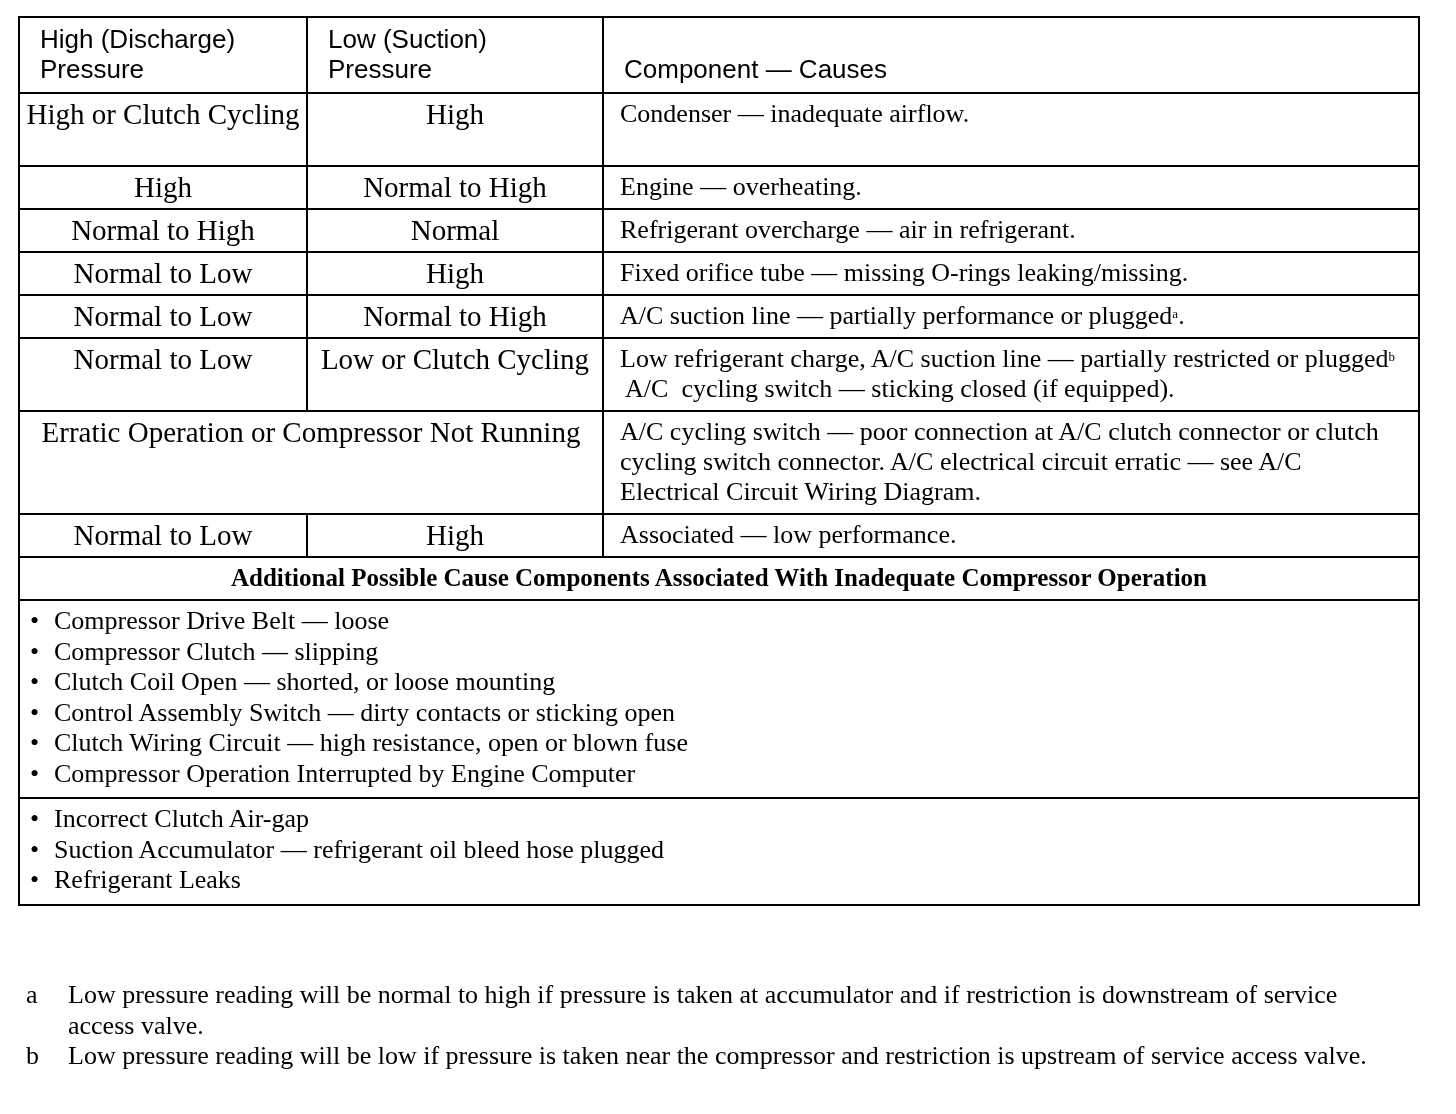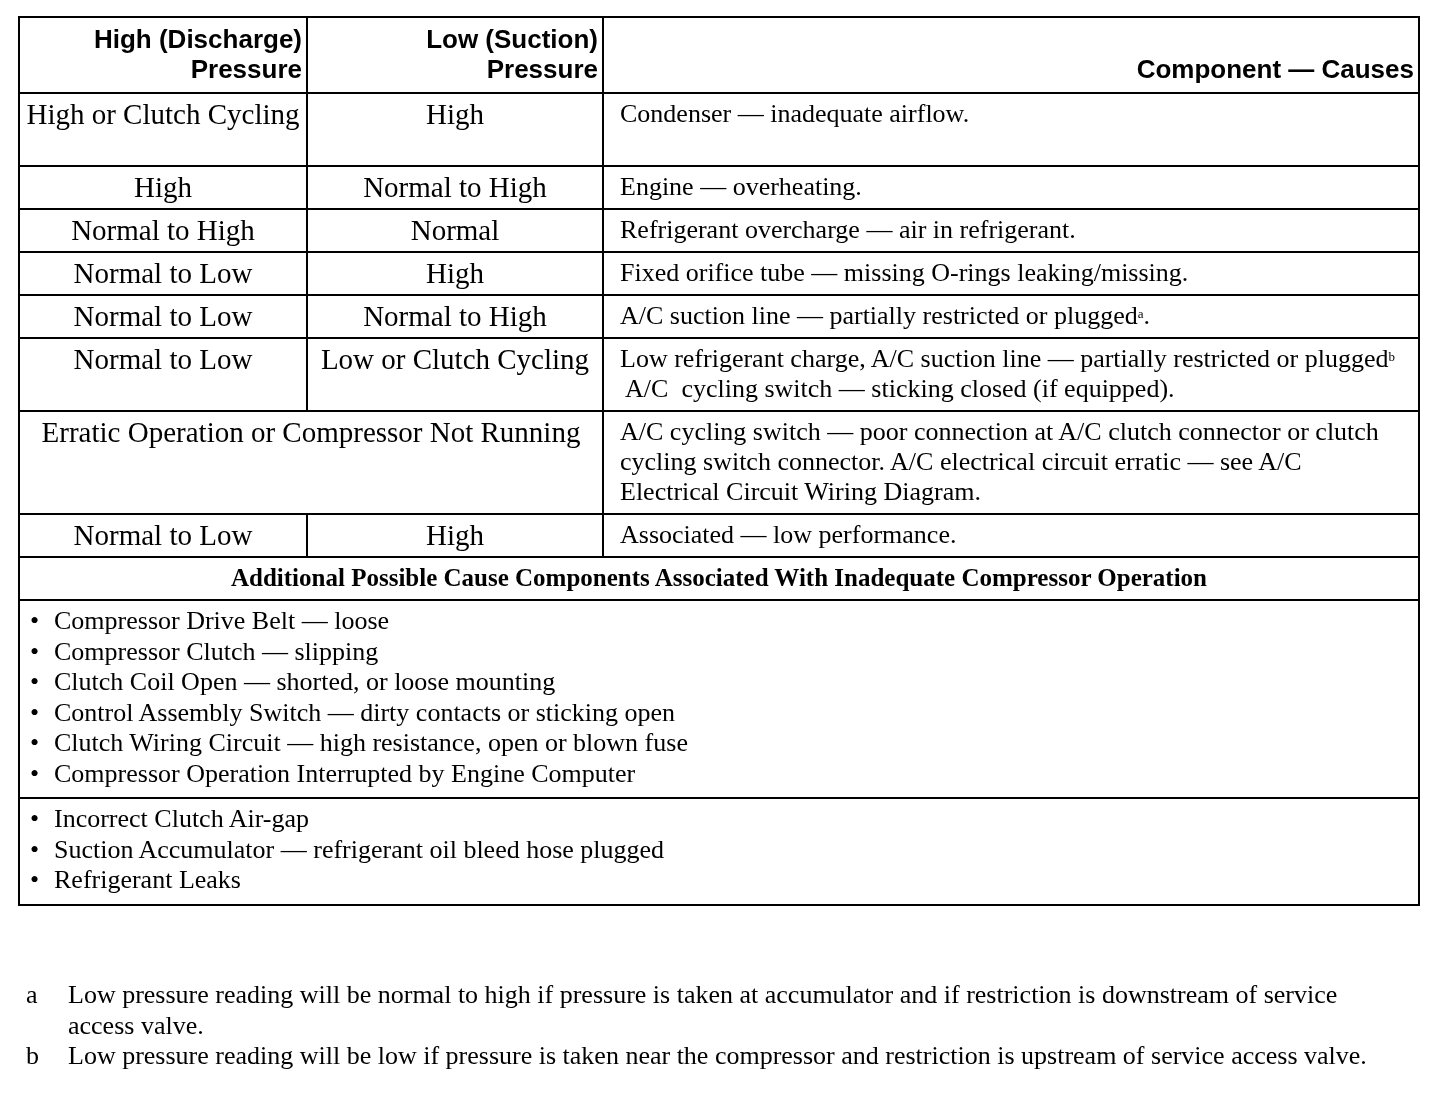--- a/index.html
+++ b/index.html
@@ -1,20 +1,20 @@
 <!DOCTYPE html>
 <html><head>
 <meta charset="utf-8">
 <style>
   html, body { margin:0; padding:0; background:#ffffff; }
   body { width:1456px; height:1114px; position:relative; color:#000; font-family:"Liberation Serif", serif; }
   .page { position:absolute; left:18px; top:16px; width:1400px; }
   table.trouble { border-collapse:collapse; width:1400px; table-layout:fixed; }
   table.trouble td, table.trouble th { border:2px solid #000; }
-  th.hdr { font-family:"Liberation Sans", sans-serif; font-weight:bold; font-size:26px; line-height:30px; text-align:right; vertical-align:top; padding:6px 4px 8px 12px; }
+  th.hdr { font-family:"Liberation Sans", sans-serif; font-weight:normal; font-size:26px; line-height:30px; text-align:left; vertical-align:top; padding:6px 4px 8px 20px; }
   th.hdr.comp { vertical-align:bottom; }
   td.c { font-size:29px; line-height:30px; text-align:center; vertical-align:top; padding:5px 6px 6px 6px; }
   td.l { font-size:26px; line-height:30px; text-align:left; vertical-align:top; padding:5px 12px 6px 16px; }
   td.sec { font-size:25px; font-weight:bold; text-align:center; padding:5px 4px 6px 4px; line-height:30px;font-family:Liberation Serif, serif; }
   td.list { padding:5px 8px 8px 8px; font-size:26px; line-height:30.5px; }
   .bul { display:flex; }
   .bul .dot { width:24px; flex:none; padding-left:2px; }
   sup.fn { font-size:13px; vertical-align:top; position:relative; top:-2px; }
   .notes { position:absolute; left:26px; top:980px; width:1380px; font-size:26px; line-height:30.5px; }
   .note { display:flex; margin-bottom:0; }
@@ -54,21 +54,21 @@
         <td class="l">Refrigerant overcharge — air in refrigerant.</td>
       </tr>
       <tr>
         <td class="c">Normal to Low</td>
         <td class="c">High</td>
         <td class="l">Fixed orifice tube — missing O-rings leaking/missing.</td>
       </tr>
       <tr>
         <td class="c">Normal to Low</td>
         <td class="c">Normal to High</td>
-        <td class="l"><span>A/C suction line — partially restricted or plugged</span><sup class="fn">a</sup><span>.</span></td>
+        <td class="l"><span>A/C suction line — partially performance or plugged</span><sup class="fn">a</sup><span>.</span></td>
       </tr>
       <tr>
         <td class="c">Normal to Low</td>
         <td class="c">Low or Clutch Cycling</td>
         <td class="l"><span>Low refrigerant charge, A/C suction line — partially restricted or plugged</span><sup class="fn">b</sup><span style="white-space:pre"> A/C  cycling switch — sticking closed (if equipped).</span></td>
       </tr>
       <tr>
         <td class="c" colspan="2">Erratic Operation or Compressor Not Running</td>
         <td class="l">A/C cycling switch — poor connection at A/C clutch connector or clutch cycling switch connector. A/C electrical circuit erratic — see A/C Electrical Circuit Wiring Diagram.</td>
       </tr>

